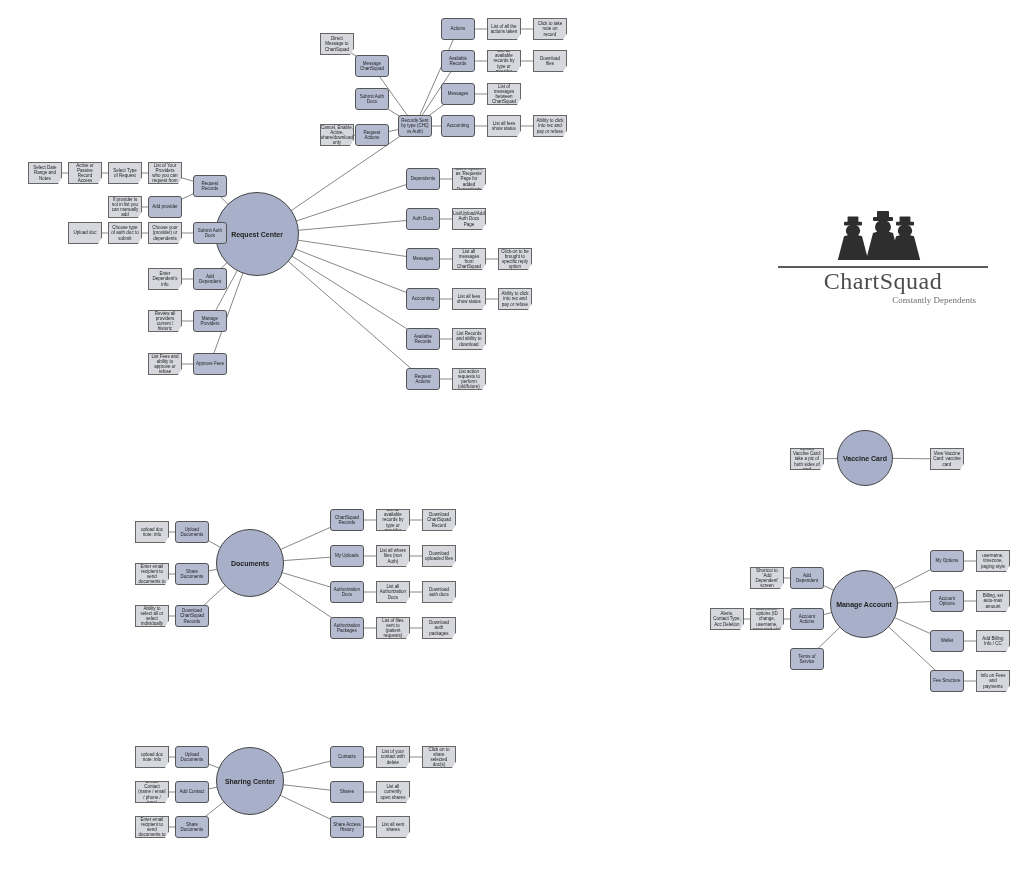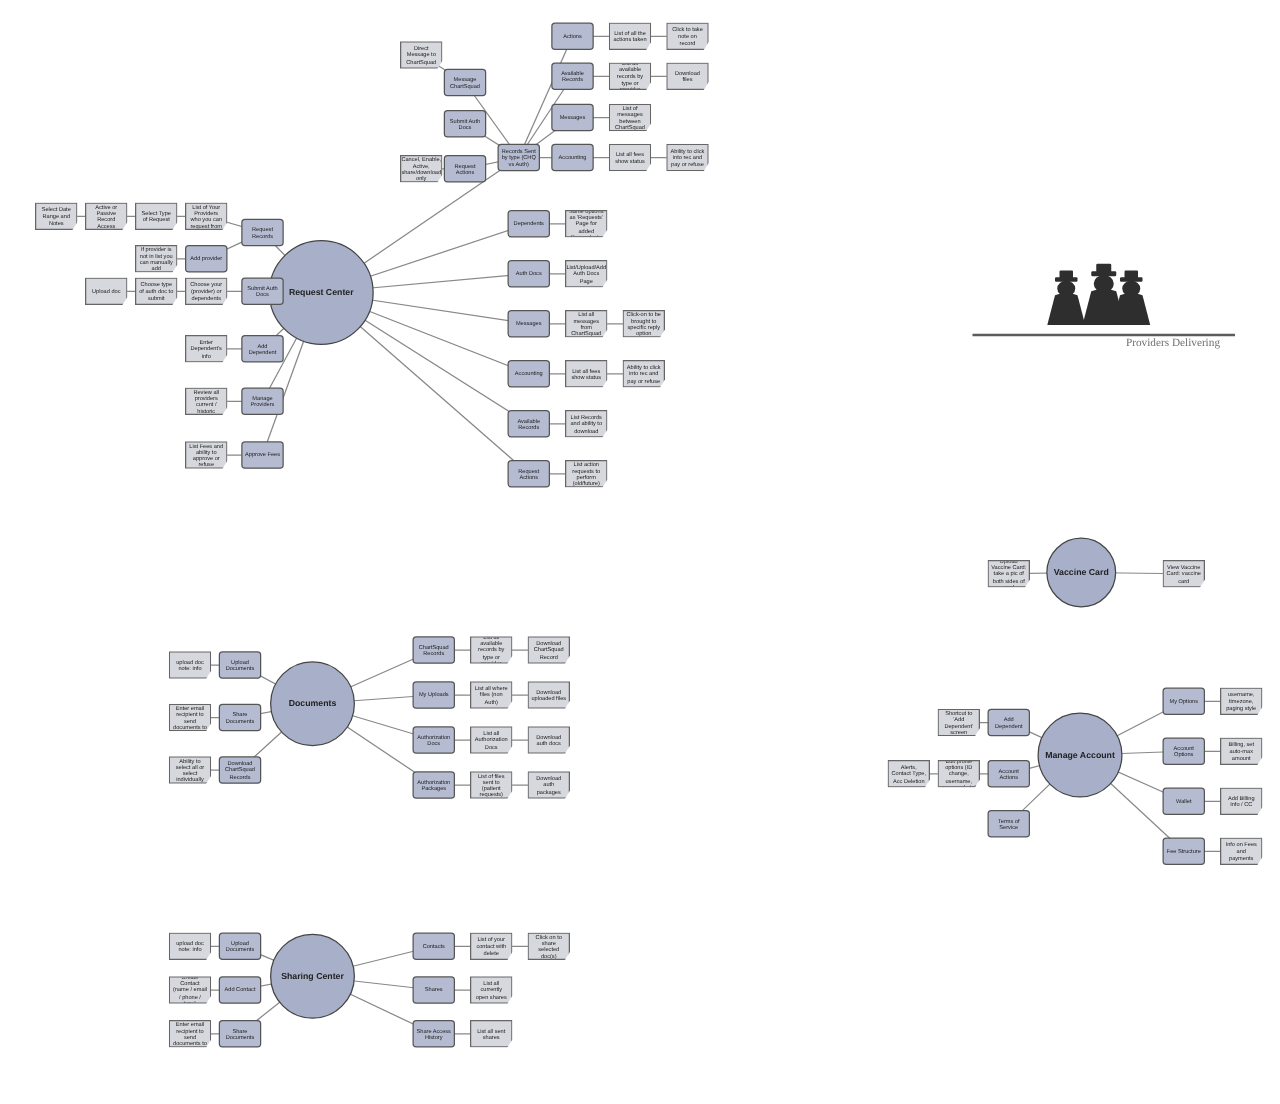--- a/index.html
+++ b/index.html
@@ -320,14 +320,15 @@
       <path d="M23 55 L30 28 Q40 24 50 28 L57 55 Z"></path>
     </g>
     <g class="man" transform="translate(86,6) scale(0.9)">
       <ellipse cx="40" cy="22" rx="8" ry="7"></ellipse>
         <rect x="30" y="12" width="20" height="4" rx="1"></rect>
         <rect x="34" y="6" width="12" height="8" rx="1"></rect>
       <path d="M23 55 L30 28 Q40 24 50 28 L57 55 Z"></path>
     </g>
   </svg>
   <div class="rule"></div>
-  <div class="tag">Providers Delivering</div>
+  <div class="name">ChartSquad</div>
+  <div class="tag">Constantly Dependents</div>
 </div>
 
 </body></html>

